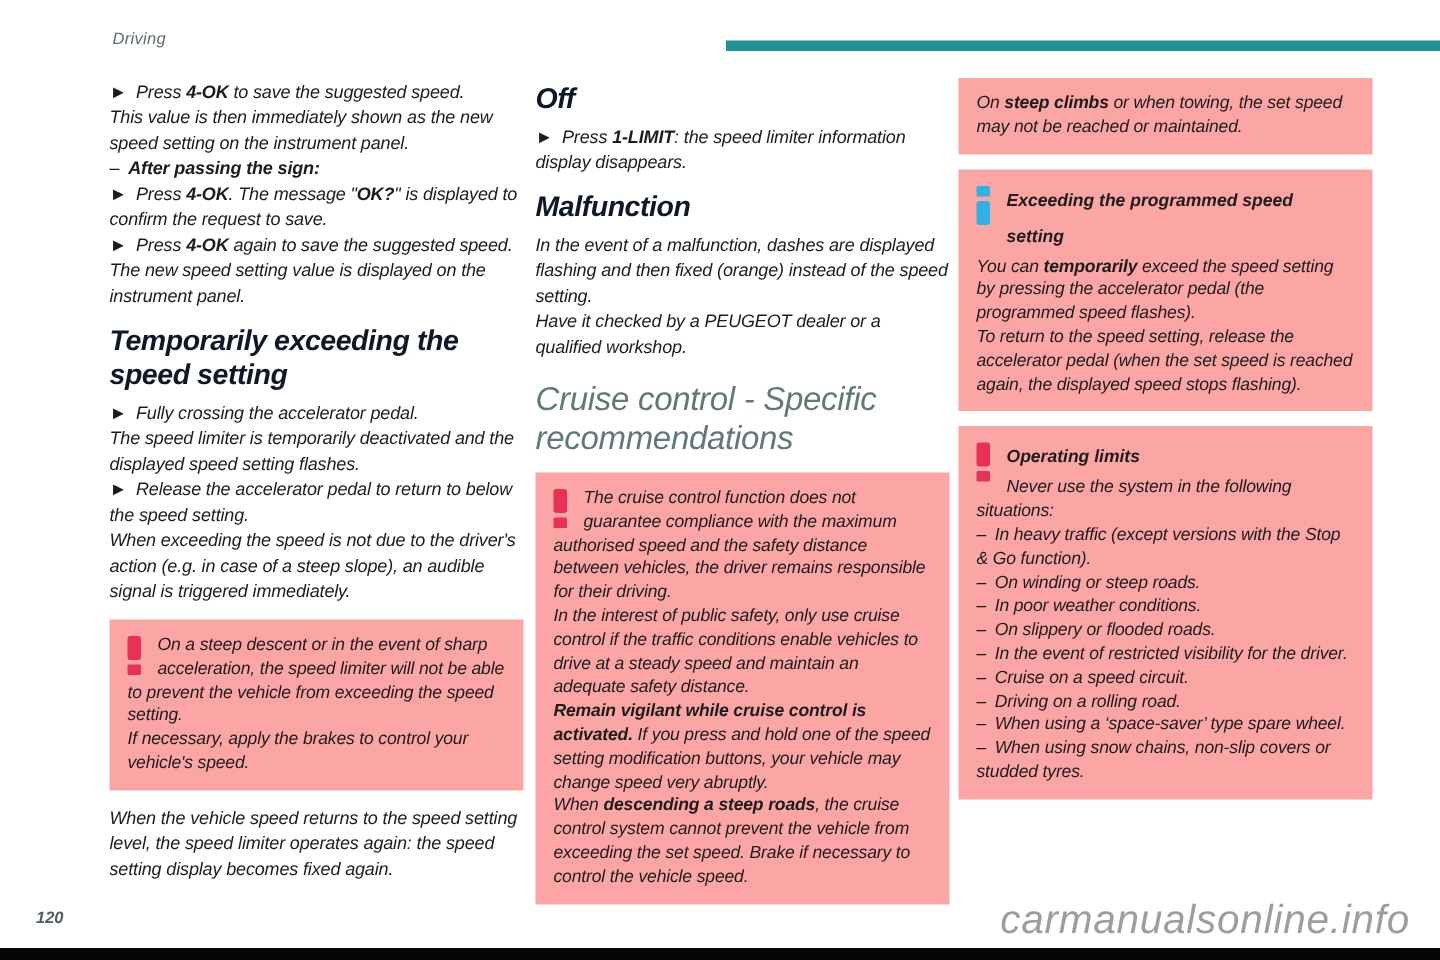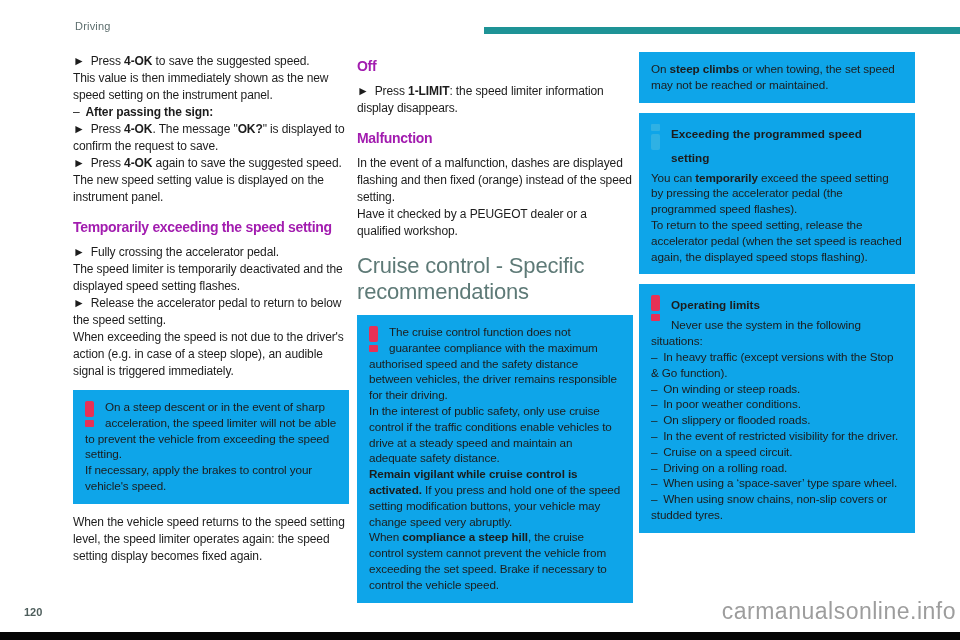--- a/index.html
+++ b/index.html
@@ -1,49 +1,49 @@
 <!DOCTYPE html>
 <html><head>
 <meta charset="utf-8">
 <style>
   html,body{margin:0;padding:0;}
   body{font-family:"Liberation Sans", sans-serif; background:#fff;}
-  .page{position:relative; width:960px; height:640px; background:#ffffff; overflow:hidden;}
+  .page{position:relative; width:960px; height:640px; background:#ffffff; overflow:hidden;font-style:italic;}
 
   
   .section-label{position:absolute; left:75px; top:20px; font-size:11px; color:#5d6e6e; letter-spacing:.2px;}
   .header-rule{position:absolute; left:484px; top:27px; width:476px; height:7px; background:#1e9396;}
 
   
   .col{position:absolute; top:53px; width:276px;}
   #col1{left:73px;} #col2{left:357px;} #col3{left:639px;}
 
   .col p{margin:0; font-size:12px; line-height:17px; color:#1c1c1c; letter-spacing:-0.1px;}
   .b{font-weight:bold;}
-  .h2{font-size:14px; line-height:23px; font-weight:bold; color:#a21caf; margin:10px 0 5px; letter-spacing:-0.3px;}
+  .h2{font-size:19px; line-height:23px; font-weight:bold; color:#0f172a; margin:10px 0 5px; letter-spacing:-0.3px;}
   .col .h2:first-child{margin-top:2px;}
   .h1{font-size:22px; line-height:26px; font-weight:400; color:#5e7a77; margin:13px 0 4px; letter-spacing:-0.2px;}
 
   
-  .box{background:#0ea5e9; padding:9px 12px 10px 12px; margin:10px 0;}
+  .box{background:#fca5a5; padding:9px 12px 10px 12px; margin:10px 0;}
   .box + .box{margin-top:0;}
   .col .box:first-child{margin-top:-1px;}
   .box::after{content:""; display:block; clear:both;}
   .box p{font-size:11.7px; line-height:15.8px; letter-spacing:-0.1px;}
   .btitle{font-weight:bold; font-size:11.7px; line-height:24px; color:#1c1c1c;}
 
   .bicon{float:left; width:10px; height:26px; margin:2px 10px 2px 0; position:relative;}
   .bicon.warning::before{content:""; position:absolute; top:0; left:0; width:9px; height:16px; background:#e73156; border-radius:2px;}
   .bicon.warning::after{content:""; position:absolute; bottom:0; left:0; width:9px; height:7px; background:#e73156; border-radius:1px;}
   .bicon.info::before{content:""; position:absolute; top:0; left:0; width:9px; height:7px; background:#2fb1e4; border-radius:1px;}
   .bicon.info::after{content:""; position:absolute; bottom:0; left:0; width:9px; height:16px; background:#2fb1e4; border-radius:2px;}
 
   
   .page-number{position:absolute; left:24px; top:606px; font-size:11px; font-weight:bold; color:#4e5e5c;}
-  .watermark{position:absolute; right:4px; top:598px; font-size:23px; color:#9d9d9d; letter-spacing:.5px;}
+  .watermark{position:absolute; right:20px; top:598px; font-size:27px; color:#9d9d9d; letter-spacing:.5px;}
   .bottom-bar{position:absolute; left:0; top:632px; width:960px; height:8px; background:#050505;}
 </style>
 </head>
 <body>
 
 <div class="page">
   <span class="section-label">Driving</span>
   <div class="header-rule"></div>
 
   <div class="col" id="col1">
@@ -69,21 +69,21 @@
       <p><span>► Press </span><span class="b">1-LIMIT</span><span>: the speed limiter information display disappears.</span></p>
       <div class="h2">Malfunction</div>
       <p><span>In the event of a malfunction, dashes are displayed flashing and then fixed (orange) instead of the speed setting.</span></p>
       <p><span>Have it checked by a PEUGEOT dealer or a qualified workshop.</span></p>
       <div class="h1">Cruise control - Specific recommendations</div>
       <div class="box warning">
         <span class="bicon warning"></span>
         <p><span>The cruise control function does not guarantee compliance with the maximum authorised speed and the safety distance between vehicles, the driver remains responsible for their driving.</span></p>
         <p><span>In the interest of public safety, only use cruise control if the traffic conditions enable vehicles to drive at a steady speed and maintain an adequate safety distance.</span></p>
         <p><span class="b">Remain vigilant while cruise control is activated.</span><span> If you press and hold one of the speed setting modification buttons, your vehicle may change speed very abruptly.</span></p>
-        <p><span>When </span><span class="b">compliance a steep hill</span><span>, the cruise control system cannot prevent the vehicle from exceeding the set speed. Brake if necessary to control the vehicle speed.</span></p>
+        <p><span>When </span><span class="b">descending a steep roads</span><span>, the cruise control system cannot prevent the vehicle from exceeding the set speed. Brake if necessary to control the vehicle speed.</span></p>
       </div>
     </div>
   <div class="col" id="col3">
       <div class="box plain">
         <p><span>On </span><span class="b">steep climbs</span><span> or when towing, the set speed may not be reached or maintained.</span></p>
       </div>
       <div class="box info">
         <span class="bicon info"></span>
         <div class="btitle">Exceeding the programmed speed setting</div>
         <p><span>You can </span><span class="b">temporarily</span><span> exceed the speed setting by pressing the accelerator pedal (the programmed speed flashes).</span></p>

